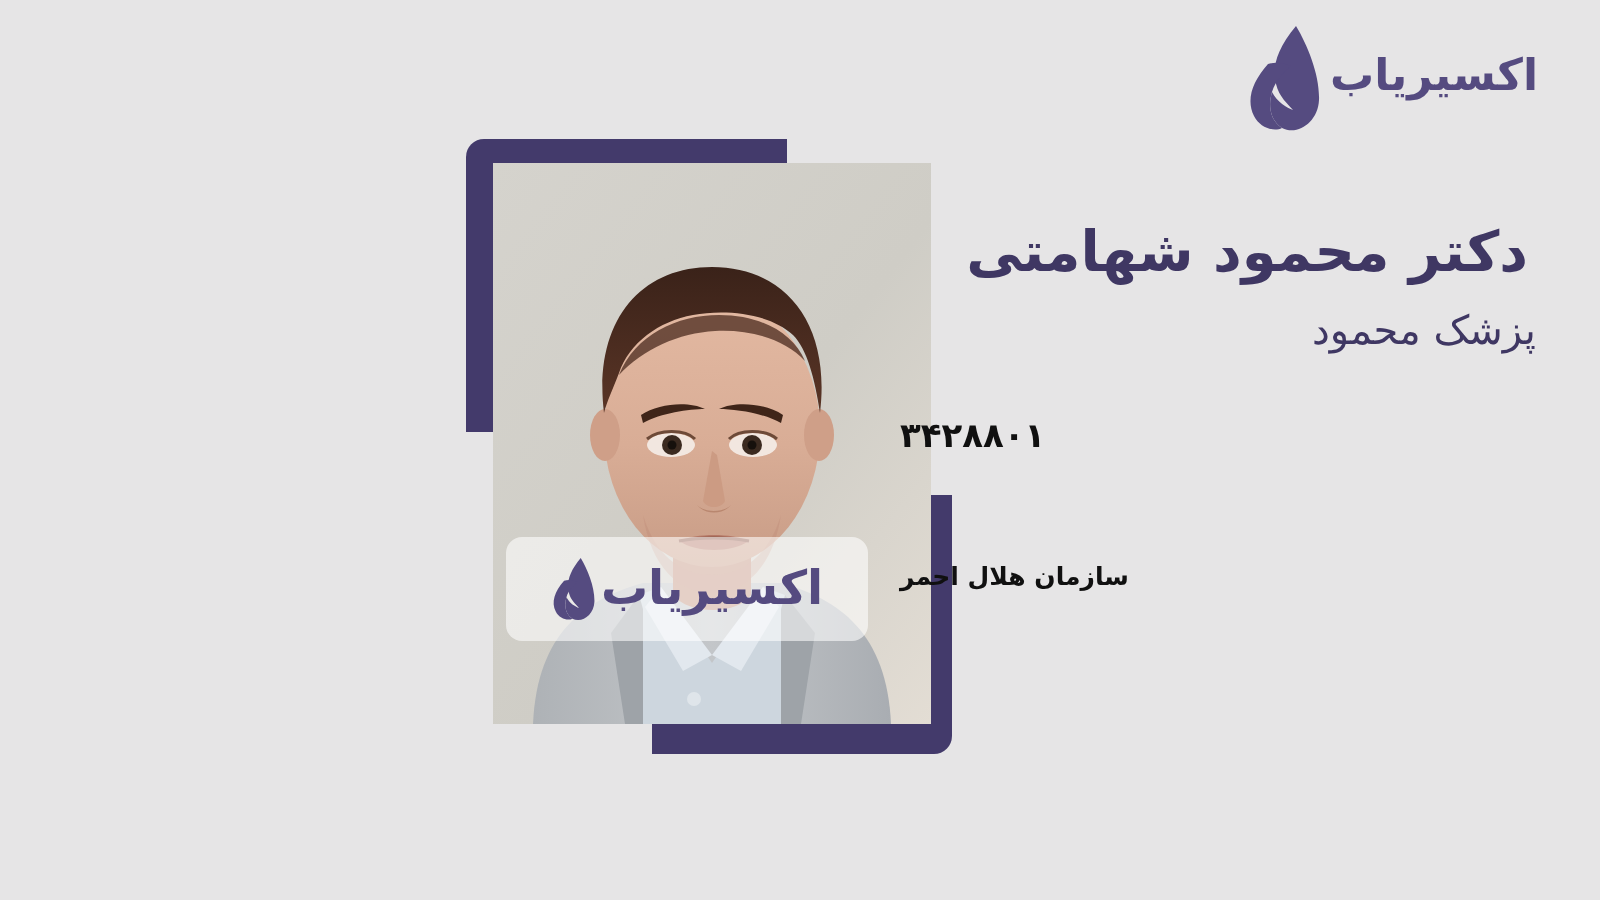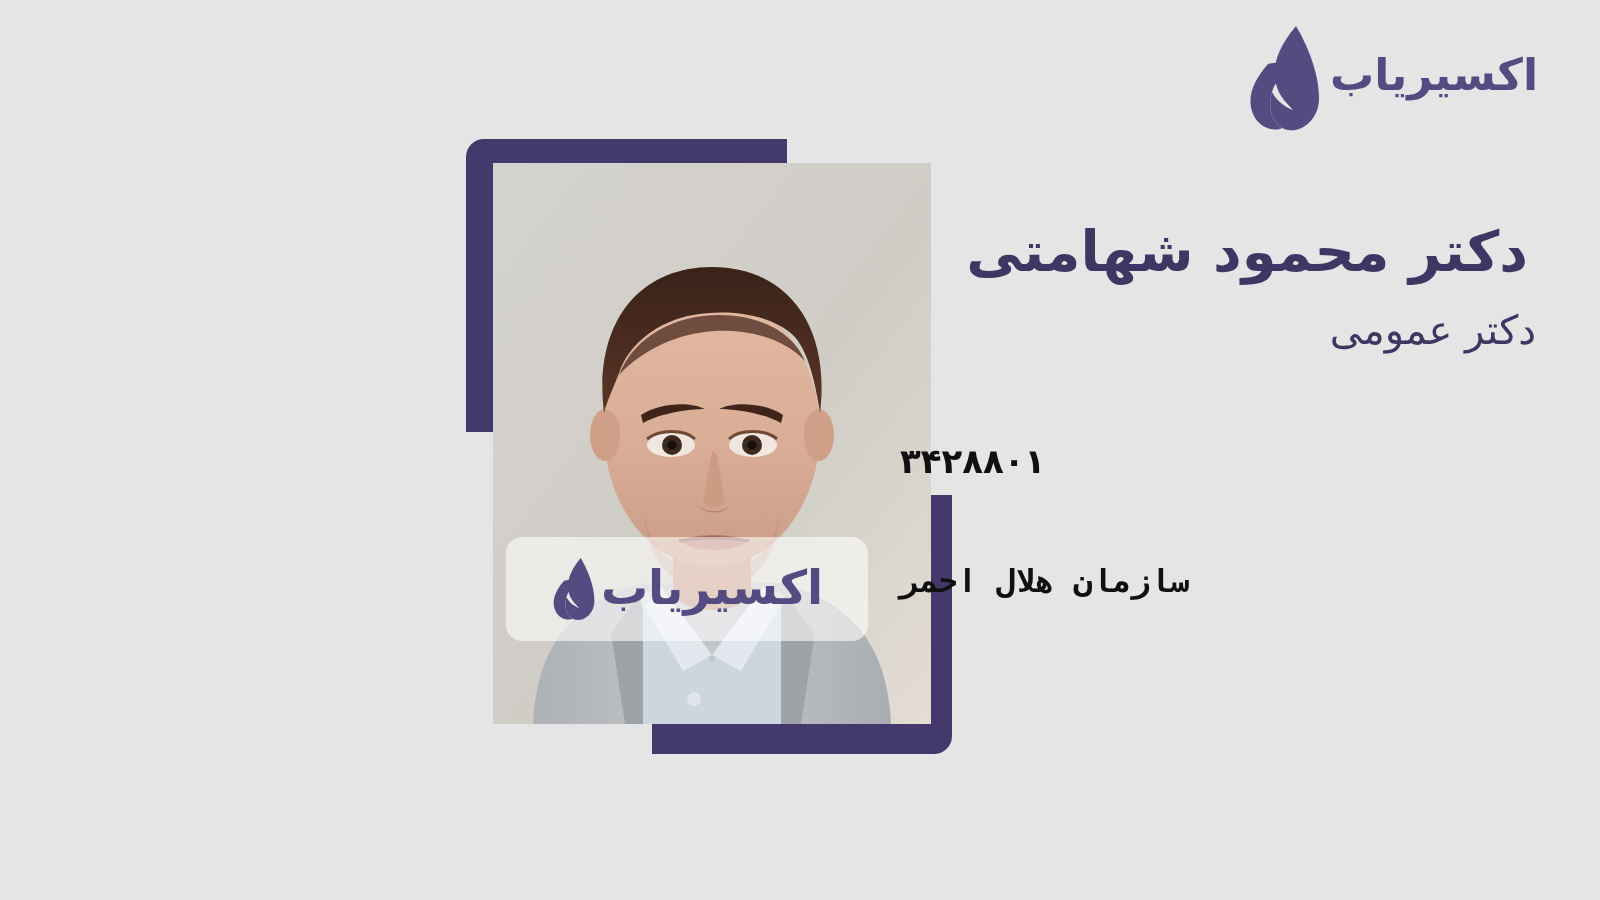--- a/index.html
+++ b/index.html
@@ -152,37 +152,36 @@
     justify-content: flex-end;
     direction: rtl;
   }
   .row-text {
     color: #101010;
     white-space: nowrap;
     text-align: right;
   }
   .row-phone {
     right: 280px;
-    top: 441px;
+    top: 415px;
     width: 420px;
   }
   .row-phone .row-text {
     font-size: 34px;
     font-weight: 700;
     letter-spacing: 1px;
   }
   .row-org {
     right: 280px;
     top: 562px;
     width: 420px;
   }
   .row-org .row-text {
-    font-size: 32px;
-    font-weight: 700;
-    font-family: Liberation Mono, monospace;
+    font-size: 25px;
+    font-weight: 700;
   }
 
   
   .bar {
     position: absolute;
     left: 1370px;
     width: 230px;
     background: #433a6b;
   }
   .bar-1 { top: 449px; height: 69px; }
@@ -285,21 +284,21 @@
         <svg class="wm-mark" viewBox="0 0 74 108" xmlns="http://www.w3.org/2000/svg" aria-hidden="true">
           <path d="M50 2 C30 26 26 44 30 60 C33 73 42 80 47 86 C41 84 31 78 26 68 C22 82 24 96 36 104 C52 112 72 98 73 76 C74 52 62 22 50 2 Z" fill="#554b80"></path>
           <path d="M22 40 C6 58 0 76 8 92 C14 104 28 108 36 104 C24 96 22 82 26 68 C29 57 38 48 45 42 C36 38 28 38 22 40 Z" fill="#554b80"></path>
         </svg>
       </span>
     </div>
   </div>
 
   <div class="info">
     <h1 class="doc-name">دکتر محمود شهامتی</h1>
-    <div class="doc-specialty">دکتر عمومی</div>
+    <div class="doc-specialty">پزشک محمود</div>
   </div>
 
   <div class="row row-phone">
     <span class="row-text">۳۴۲۸۸۰۱</span>
   </div>
 
   <div class="row row-org">
     <span class="row-text">سازمان هلال احمر</span>
   </div>
 

